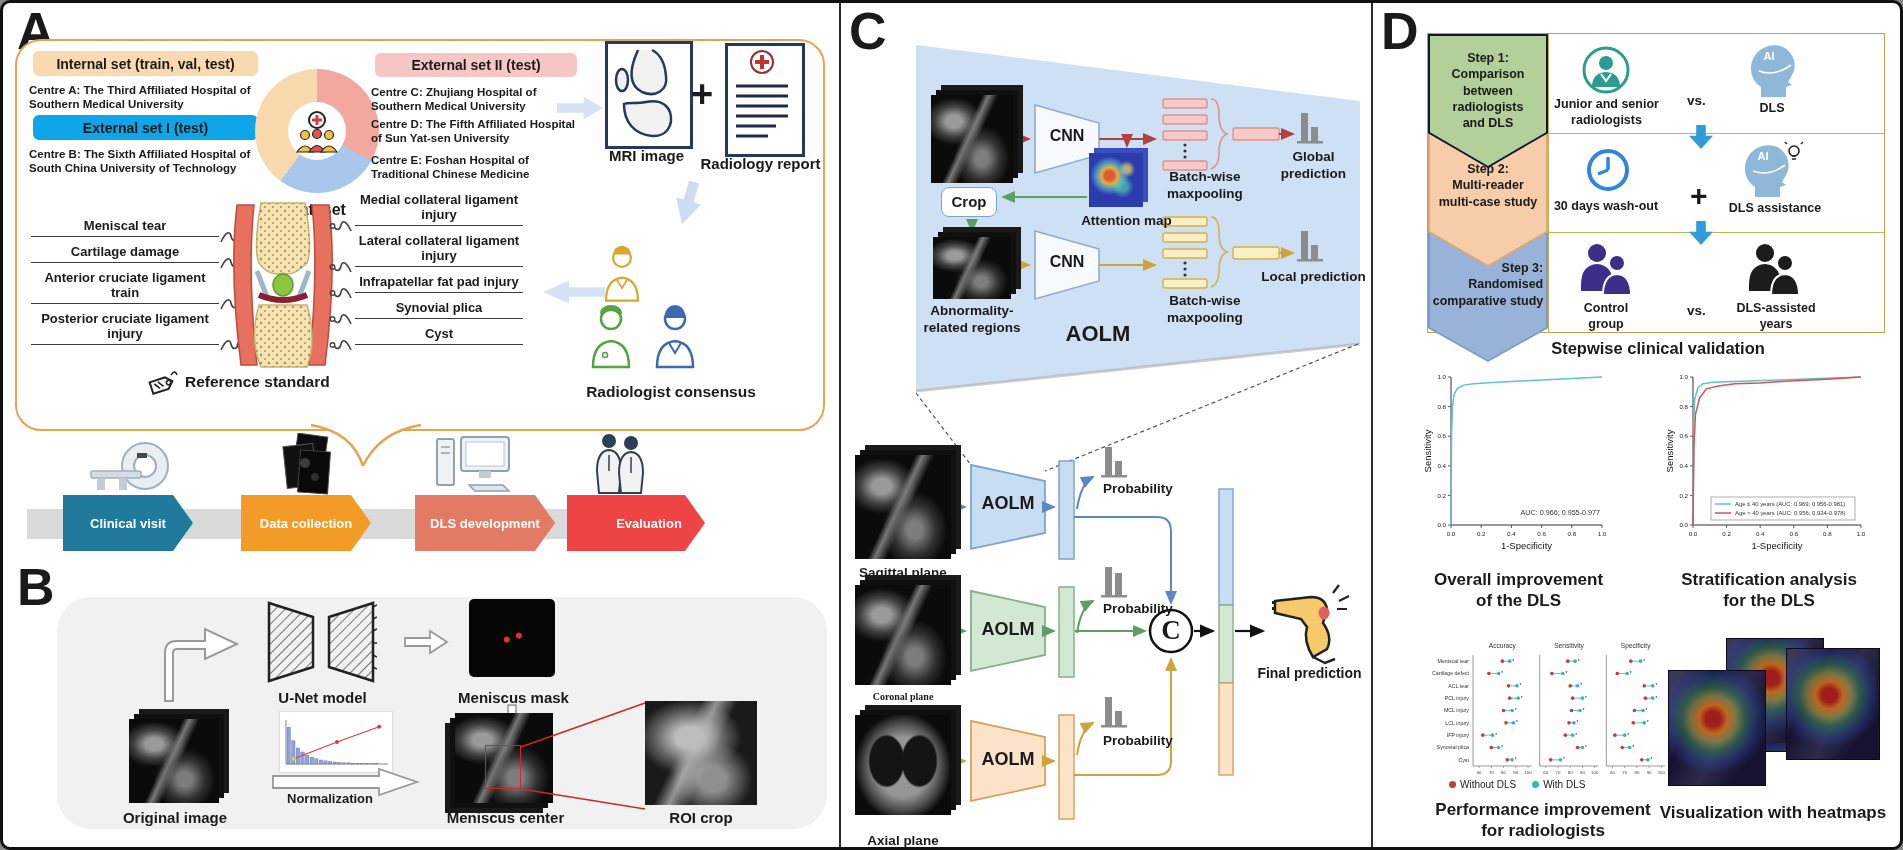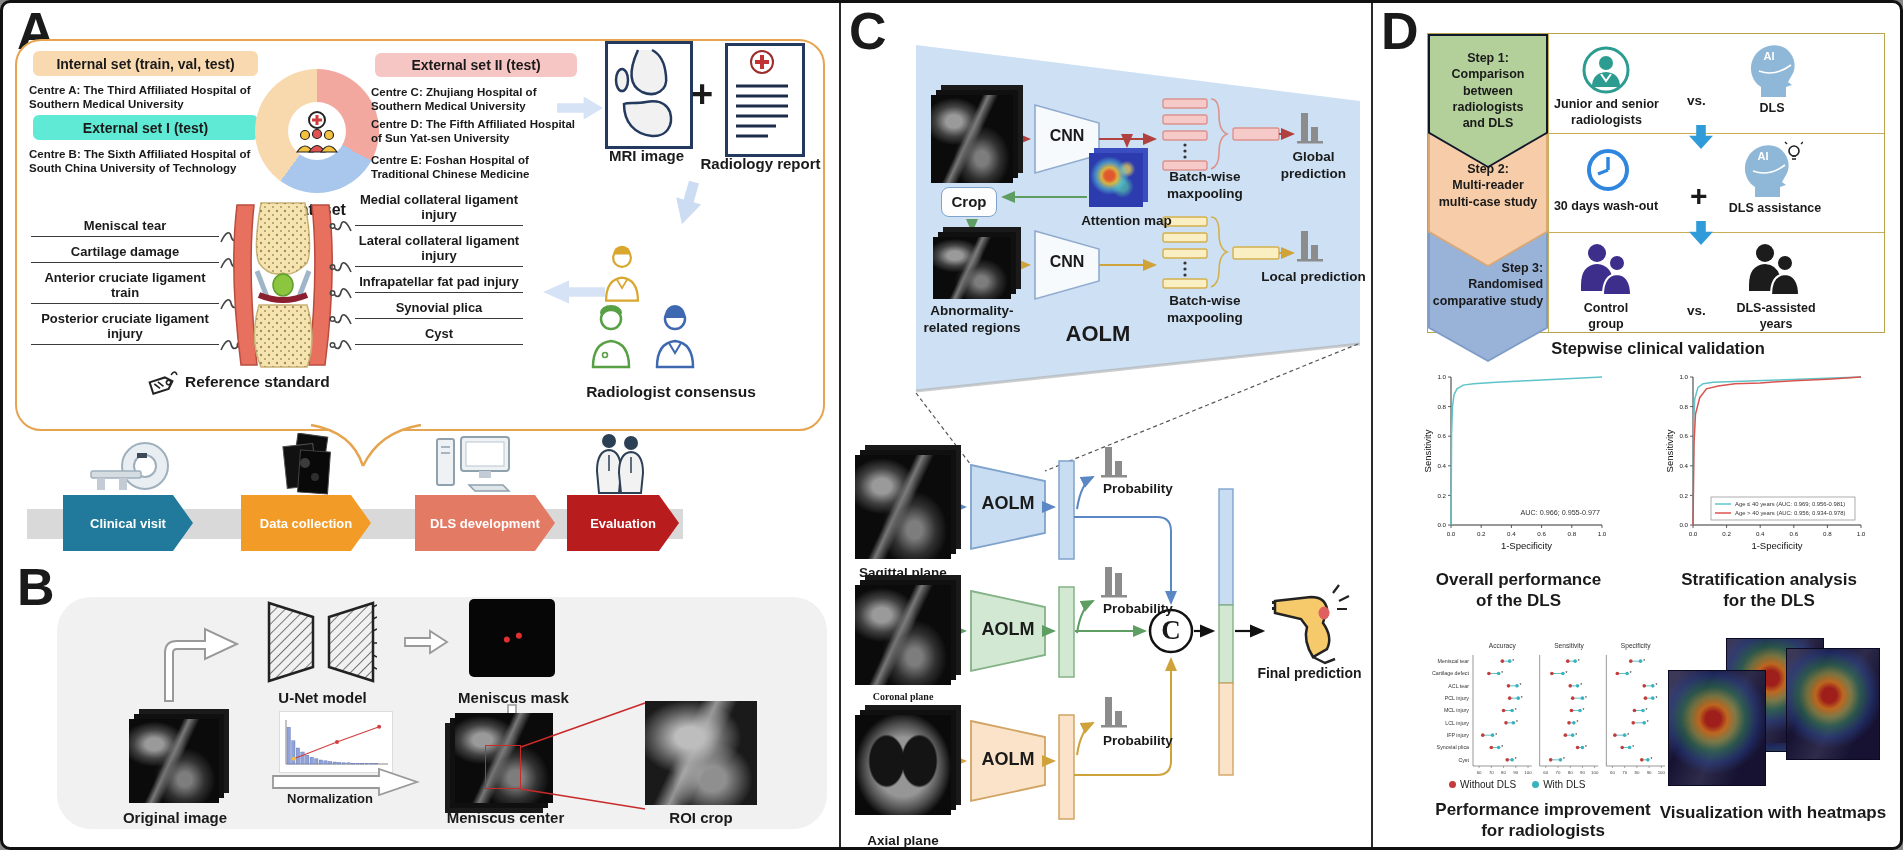--- a/index.html
+++ b/index.html
@@ -90,21 +90,21 @@
 
   <div class="abs bubble" style="left:12px;top:36px;width:806px;height:388px;"></div>
   <svg class="abs" style="left:298px;top:421px;" width="130" height="48">
     <path d="M10,0 L120,0 C95,4 74,17 62,42 C54,16 34,4 10,0 Z" fill="#fff"></path>
     <path d="M10,1 C34,5 54,17 62,42" stroke="#e5a44f" stroke-width="2.5" fill="none"></path>
     <path d="M62,42 C74,17 95,5 120,1" stroke="#e5a44f" stroke-width="2.5" fill="none"></path>
   </svg>
 
   <div class="abs sethdr" style="left:30px;top:48px;width:225px;height:25px;background:#f9d9af;">Internal set (train, val, test)</div>
   <div class="abs setbody" style="left:26px;top:80px;width:242px;">Centre A: The Third Affiliated Hospital of Southern Medical University</div>
-  <div class="abs sethdr" style="left:30px;top:112px;width:225px;height:25px;background:#5eead4;">External set I (test)</div>
+  <div class="abs sethdr" style="left:30px;top:112px;width:225px;height:25px;background:#0ea5e9;">External set I (test)</div>
   <div class="abs setbody" style="left:26px;top:144px;width:242px;">Centre B: The Sixth Affiliated Hospital of South China University of Technology</div>
 
   <div class="abs donut" id="dataset-donut" style="left: 252px; top: 66px; width: 124px; height: 124px; background: conic-gradient(rgb(242, 167, 159) 0deg, rgb(242, 167, 159) 118.8deg, rgb(169, 199, 236) 118.8deg, rgb(169, 199, 236) 216deg, rgb(248, 217, 174) 216deg, rgb(248, 217, 174) 360deg);">
     <div class="donut-hole">
       <svg width="46" height="46" viewBox="0 0 46 46">
         <circle cx="23" cy="12" r="8" fill="#fff" stroke="#222" stroke-width="2"></circle>
         <path d="M23,7 v10 M18,12 h10" stroke="#d23b3b" stroke-width="3"></path>
         <circle cx="11" cy="27" r="4.5" fill="#f2c23e" stroke="#222" stroke-width="1.2"></circle>
         <circle cx="23" cy="26" r="4.5" fill="#e05252" stroke="#222" stroke-width="1.2"></circle>
         <circle cx="35" cy="27" r="4.5" fill="#f2c23e" stroke="#222" stroke-width="1.2"></circle>
@@ -256,21 +256,21 @@
   <div class="abs tl-bar" style="left:24px;top:506px;width:656px;height:30px;"></div>
   <div class="tl-arrow abs" style="left: 60px; width: 130px; background: rgb(33, 122, 156);">
       <span>Clinical visit</span>
     </div>
   <div class="tl-arrow abs" style="left: 238px; width: 130px; background: rgb(242, 155, 39);">
       <span>Data collection</span>
     </div>
   <div class="tl-arrow abs" style="left: 412px; width: 140px; background: rgb(227, 122, 100);">
       <span>DLS development</span>
     </div>
-  <div class="tl-arrow abs" style="left: 564px; width: 112px; background: #b91c1c;">
+  <div class="tl-arrow abs" style="left: 564px; width: 112px; background: #ef4444; padding-left: 26px;">
       <span>Evaluation</span>
     </div>
 
   <svg class="abs" style="left:86px;top:438px;" width="84" height="54" viewBox="0 0 84 54">
     <circle cx="56" cy="25" r="23" fill="#e9eef3" stroke="#9fb0bd" stroke-width="2"></circle>
     <circle cx="56" cy="25" r="11" fill="#fff" stroke="#9fb0bd" stroke-width="2"></circle>
     <rect x="2" y="30" width="50" height="7" rx="2" fill="#d5dde3" stroke="#9fb0bd" stroke-width="1.5"></rect>
     <rect x="8" y="37" width="8" height="12" fill="#c3ccd4"></rect>
       <rect x="30" y="37" width="8" height="12" fill="#c3ccd4"></rect>
     <rect x="48" y="12" width="10" height="5" fill="#3d4b59"></rect>
@@ -658,21 +658,21 @@
       <text x="25" y="69.4" font-size="6.2" text-anchor="end" fill="#222">0.6</text>
       <line x1="30" y1="37.599999999999994" x2="27" y2="37.599999999999994" stroke="#333" stroke-width="0.8"></line>
       <text x="25" y="39.8" font-size="6.2" text-anchor="end" fill="#222">0.8</text>
       <line x1="30" y1="8" x2="27" y2="8" stroke="#333" stroke-width="0.8"></line>
       <text x="25" y="10.2" font-size="6.2" text-anchor="end" fill="#222">1.0</text>
       <text x="105.5" y="180" font-size="9.5" text-anchor="middle" fill="#111">1-Specificity</text>
       <text x="10" y="82" font-size="9.5" text-anchor="middle" fill="#111" transform="rotate(-90 10 82)">Sensitivity</text>
       <polyline points="30.0,156.0 30.6,64.2 31.5,37.6 33.0,25.8 36.0,19.8 42.1,16.1 52.6,14.7 75.3,13.2 105.5,11.7 135.7,10.2 165.9,8.7 181.0,8.0" fill="none" stroke="#5fc4c9" stroke-width="1.5"></polyline>
       <text x="179" y="146" font-size="7.2" text-anchor="end" fill="#333">AUC: 0.966; 0.955-0.977</text>
     </svg>
-  <div class="abs b ctr pre" style="left:1418px;top:566px;width:195px;font-size:17px;line-height:1.25;">Overall performance
+  <div class="abs b ctr pre" style="left:1418px;top:566px;width:195px;font-size:17px;line-height:1.25;">Overall improvement
 of the DLS</div>
 
   <svg class="abs" id="roc2-svg" style="left:1660px;top:366px;" width="212" height="196">
       <line x1="30" y1="8" x2="30" y2="156" stroke="#333" stroke-width="1"></line>
       <line x1="30" y1="156" x2="198" y2="156" stroke="#333" stroke-width="1"></line>
       <line x1="30" y1="156" x2="30" y2="159" stroke="#333" stroke-width="0.8"></line>
       <text x="30" y="167" font-size="6.2" text-anchor="middle" fill="#222">0.0</text>
       <line x1="63.6" y1="156" x2="63.6" y2="159" stroke="#333" stroke-width="0.8"></line>
       <text x="63.6" y="167" font-size="6.2" text-anchor="middle" fill="#222">0.2</text>
       <line x1="97.2" y1="156" x2="97.2" y2="159" stroke="#333" stroke-width="0.8"></line>

